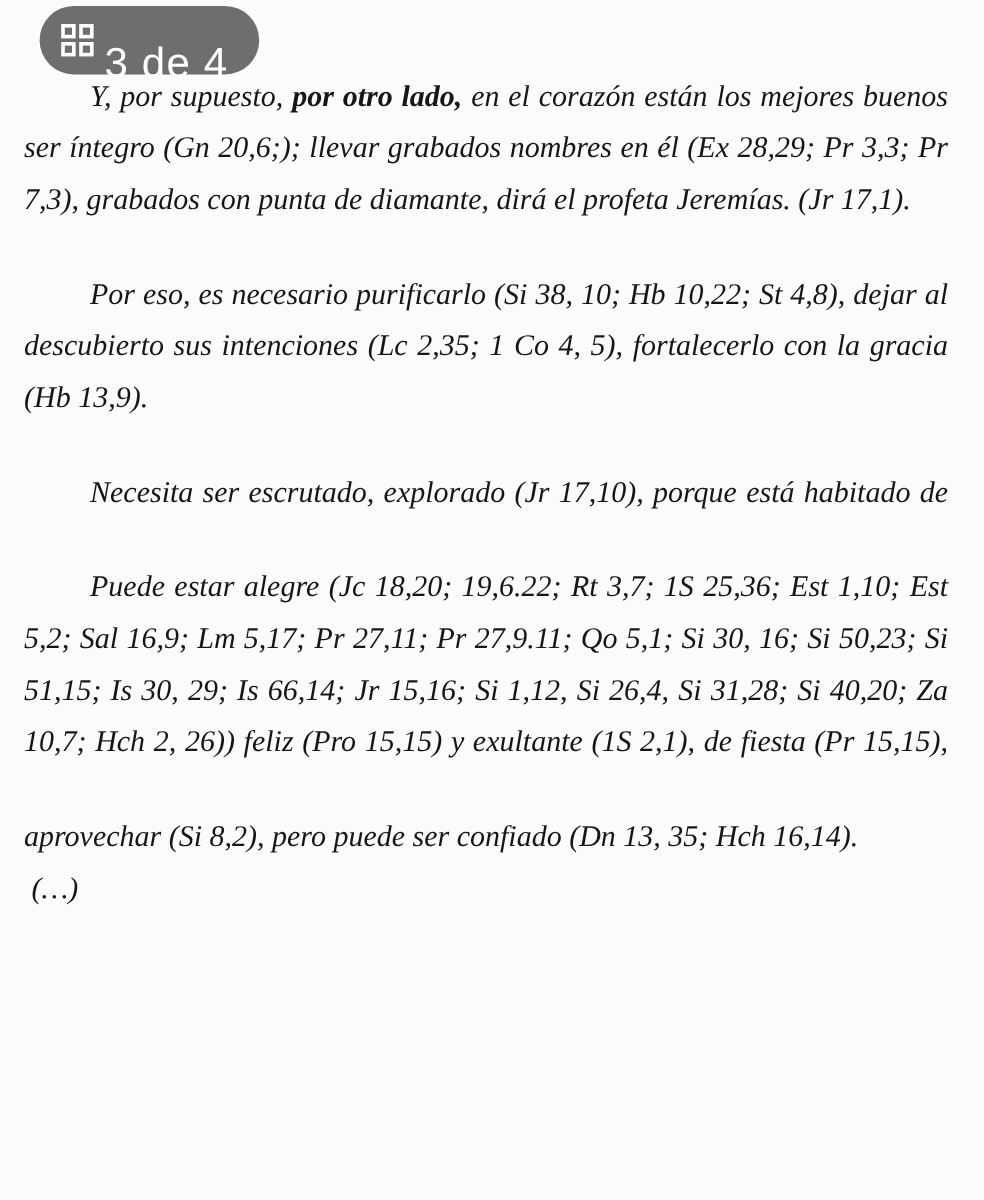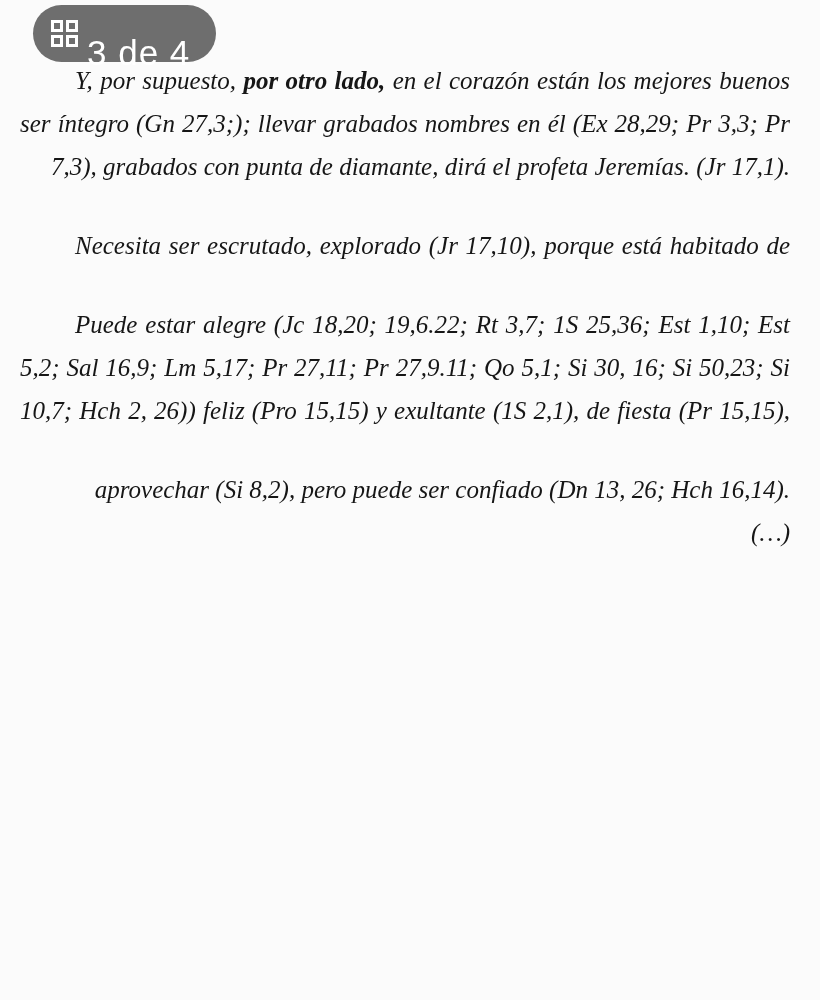--- a/index.html
+++ b/index.html
@@ -21,21 +21,21 @@
     top: 42px;
     width: 770px;
   }
   .para { margin: 17px 0 0 0; font-style: italic; }
   .para + .para { margin-top: 36px; }
   .para.nogap { margin-top: 0; }
   .line {
     font-size: 25px;
     line-height: 43px;
     white-space: pre-wrap;
-    text-align: right;
+    text-align: left;
   }
   .line.just {
     text-align: justify;
     text-align-last: justify;
   }
   .line.first { padding-left: 55px; }
   .bold { font-weight: bold; }
 
   
   .badge {
@@ -76,33 +76,39 @@
   }
 </style>
 </head>
 <body>
 
 <main>
 
   <section class="doc">
       <div class="para">
         <div class="line just first"><span>Y, por supuesto, </span><span class="bold">por otro lado,</span><span> en el corazón están los mejores buenos</span></div>
-        <div class="line just"><span>ser íntegro (Gn 27,3;); llevar grabados nombres en él (Ex 28,29; Pr 3,3; Pr</span></div>
+        <div class="line just"><span>ser íntegro (Gn 20,6;); llevar grabados nombres en él (Ex 28,29; Pr 3,3; Pr</span></div>
         <div class="line"><span>7,3), grabados con punta de diamante, dirá el profeta Jeremías. (Jr 17,1).</span></div>
+      </div>
+      <div class="para">
+        <div class="line just first"><span>Por eso, es necesario purificarlo (Si 38, 10; Hb 10,22; St 4,8), dejar al</span></div>
+        <div class="line just"><span>descubierto sus intenciones (Lc 2,35; 1 Co 4, 5), fortalecerlo con la gracia</span></div>
+        <div class="line"><span>(Hb 13,9).</span></div>
       </div>
       <div class="para">
         <div class="line just first"><span>Necesita ser escrutado, explorado (Jr 17,10), porque está habitado de</span></div>
       </div>
       <div class="para">
         <div class="line just first"><span>Puede estar alegre (Jc 18,20; 19,6.22; Rt 3,7; 1S 25,36; Est 1,10; Est</span></div>
         <div class="line just"><span>5,2; Sal 16,9; Lm 5,17; Pr 27,11; Pr 27,9.11; Qo 5,1; Si 30, 16; Si 50,23; Si</span></div>
+        <div class="line just"><span>51,15; Is 30, 29; Is 66,14; Jr 15,16; Si 1,12, Si 26,4, Si 31,28; Si 40,20; Za</span></div>
         <div class="line just"><span>10,7; Hch 2, 26)) feliz (Pro 15,15) y exultante (1S 2,1), de fiesta (Pr 15,15),</span></div>
       </div>
       <div class="para">
-        <div class="line"><span>aprovechar (Si 8,2), pero puede ser confiado (Dn 13, 26; Hch 16,14).</span></div>
+        <div class="line"><span>aprovechar (Si 8,2), pero puede ser confiado (Dn 13, 35; Hch 16,14).</span></div>
       </div>
       <div class="para nogap">
         <div class="line"><span> (…)</span></div>
       </div>
     </section>
 
   <div class="badge">
     <span class="grid-icon">
       <span></span>
         <span></span>

